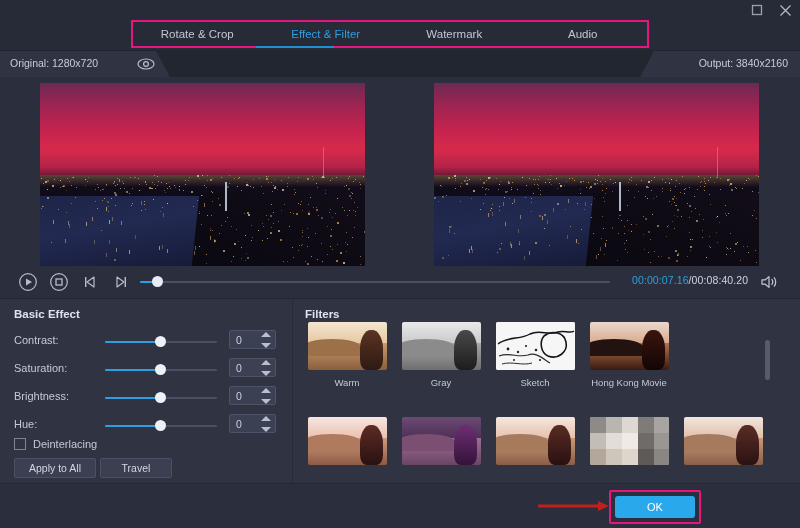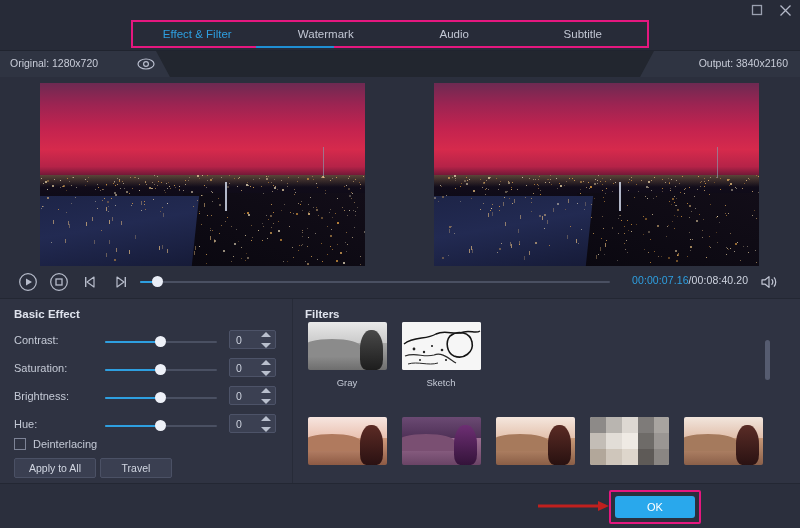--- a/index.html
+++ b/index.html
@@ -145,24 +145,24 @@
       <div class="winbtn">
         <svg width="13" height="13" viewBox="0 0 13 13">
             <path d="M1.5 1.5 L11.5 11.5 M11.5 1.5 L1.5 11.5" stroke="#b4b9c8" stroke-width="1.3" fill="none"></path>
           </svg>
       </div>
     </div>
   </div>
 
   <div class="tabbar">
     <div class="tabs">
+      <div class="tab">Rotate &amp; Crop</div>
       <div class="tab active">Effect &amp; Filter</div>
       <div class="tab">Watermark</div>
       <div class="tab">Audio</div>
-      <div class="tab">Subtitle</div>
     </div>
   </div>
   <div class="tab-underline"></div>
   <div class="tabbar-sep"></div>
 
   <div class="infobar">
     <div class="info-left"></div>
     <div class="info-left-label">Original: 1280x720</div>
     <div class="eye-btn">
       <svg width="20" height="16" viewBox="0 0 20 16">
@@ -1026,20 +1026,31 @@
   </div>
 
   <div class="btn-flat" id="apply-all">Apply to All</div>
   <div class="btn-flat" id="reset-btn">Travel</div>
 
   <div class="sec-title" id="filters-title">Filters</div>
   <div class="filters">
 
     <div class="frow" style="top:0px;">
 
+      <div class="fitem">
+        <div class="fthumb">
+          <div class="th">
+            <div class="th-sky" style="background:linear-gradient(180deg,#f3e6cf,#e6c79f);"></div>
+            <div class="th-ground" style="background:linear-gradient(180deg,#c99a6e,#8a5f3d);"></div>
+            <div class="th-dune" style="background:#9c7048;"></div>
+            <div class="th-fig" style="background:linear-gradient(180deg,#5b3322,#2e1a12);"></div>
+          </div>
+        </div>
+        <div class="flabel">Warm</div>
+      </div>
 
       <div class="fitem">
         <div class="fthumb">
           <div class="th">
             <div class="th-sky" style="background:linear-gradient(180deg,#e9e9e9,#c9c9c9);"></div>
             <div class="th-ground" style="background:linear-gradient(180deg,#a8a8a8,#6e6e6e);"></div>
             <div class="th-dune" style="background:#8b8b8b;"></div>
             <div class="th-fig" style="background:linear-gradient(180deg,#494949,#1d1d1d);"></div>
           </div>
         </div>
@@ -1058,20 +1069,31 @@
               <circle cx="22" cy="30" r="1.2" fill="#222"></circle>
             <circle cx="30" cy="24" r="1.1" fill="#222"></circle>
               <circle cx="40" cy="28" r="1.3" fill="#222"></circle>
             <circle cx="18" cy="38" r="1" fill="#222"></circle>
               <circle cx="44" cy="38" r="1.1" fill="#222"></circle>
           </svg>
         </div>
         <div class="flabel">Sketch</div>
       </div>
 
+      <div class="fitem">
+        <div class="fthumb">
+          <div class="th">
+            <div class="th-sky" style="background:linear-gradient(180deg,#e9d9cd,#d8a88b);"></div>
+            <div class="th-ground" style="background:linear-gradient(180deg,#b5704b,#3a1a10);"></div>
+            <div class="th-dune" style="background:#231310;"></div>
+            <div class="th-fig" style="background:linear-gradient(180deg,#3a140e,#120605);"></div>
+          </div>
+        </div>
+        <div class="flabel">Hong Kong Movie</div>
+      </div>
     </div>
 
     <div class="frow" style="top:95px;">
       <div class="fitem">
         <div class="fthumb">
           <div class="th">
             <div class="th-sky" style="background:linear-gradient(180deg,#f7e6e0,#e9bfae);"></div>
             <div class="th-ground" style="background:linear-gradient(180deg,#d09a7d,#8d5a44);"></div>
             <div class="th-dune" style="background:#b07a5e;"></div>
             <div class="th-fig" style="background:linear-gradient(180deg,#5c2b25,#2a1112);"></div>

